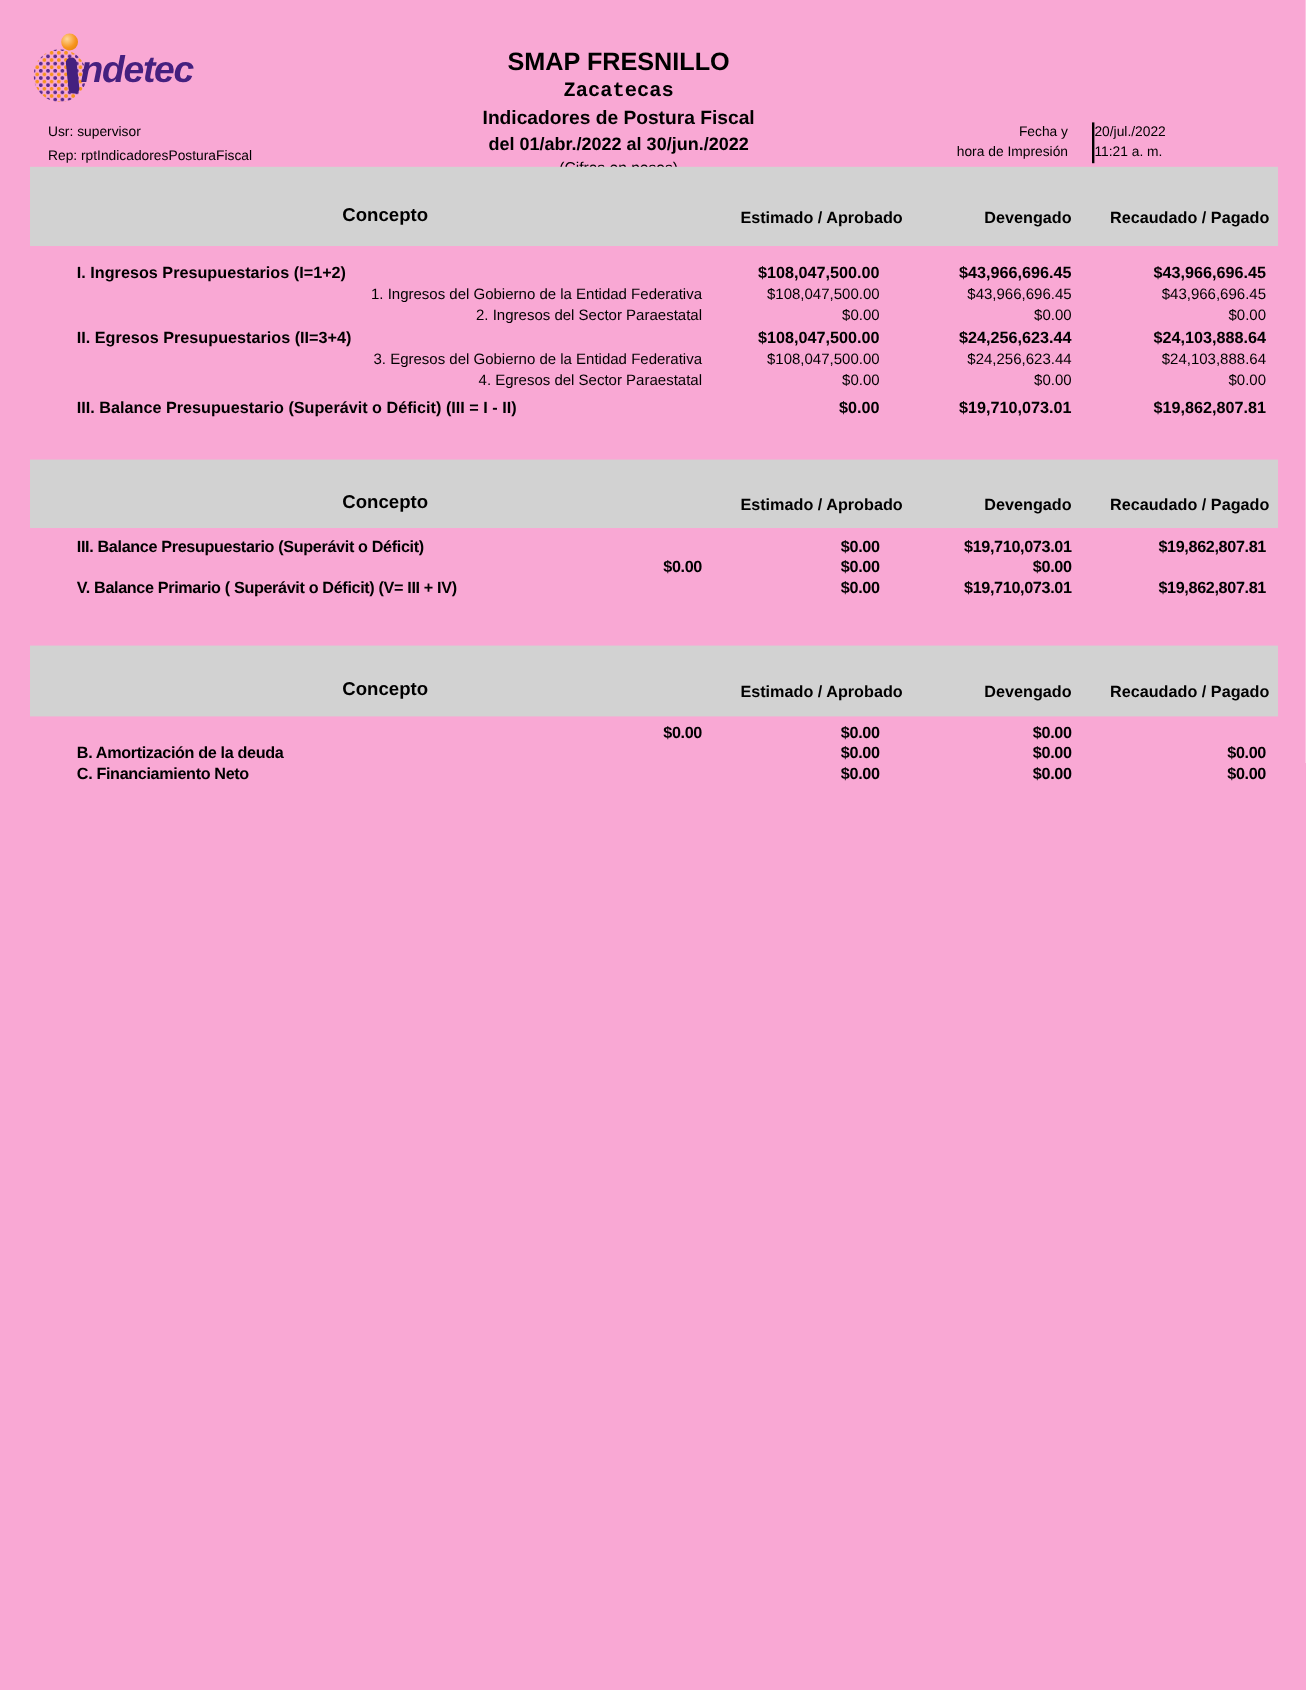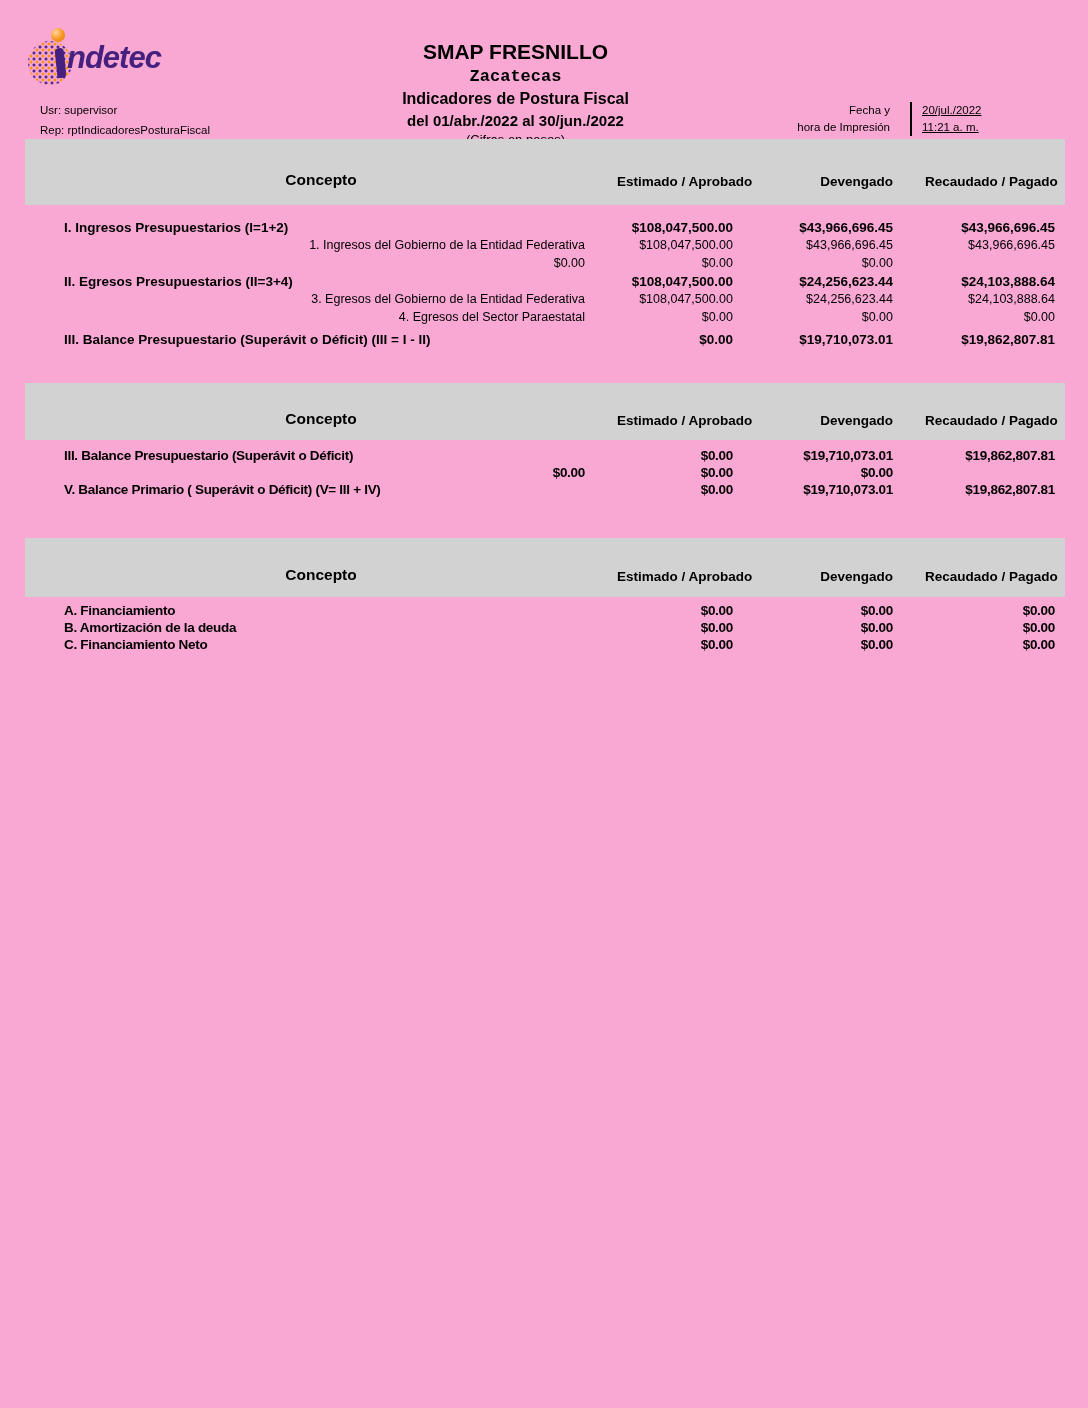--- a/index.html
+++ b/index.html
@@ -48,21 +48,21 @@
   .t-org{font-size:21px;font-weight:bold;}
   .t-state{font-size:17px;font-weight:bold;margin-top:2px;font-family:Liberation Mono, monospace;}
   .t-report{font-size:16px;font-weight:bold;margin-top:3px;}
   .t-period{font-size:15px;font-weight:bold;margin-top:3px;}
   .t-units{font-size:13px;margin-top:3px;font-weight:normal;}
 
   
   .meta-left{position:absolute;left:40px;top:100px;font-size:11.5px;line-height:20px;}
   .meta-right{position:absolute;left:770px;top:102px;display:flex;font-size:11.5px;line-height:17px;}
   .meta-right .labels{width:142px;text-align:right;padding-right:20px;border-right:2px solid #000;}
-  .meta-right .values{padding-left:10px;text-decoration:underline;}
+  .meta-right .values{}
 
   
   .tbl{position:absolute;left:25px;width:1040px;}
   .bar,.row{display:grid;grid-template-columns:560px 148px 160px 162px;}
   .bar{
     background:var(--bar);
     align-items:end;
     padding-bottom:16px;
   }
   .s1{top:139px;} .s1 .bar{height:66px;} .s1 .rows{margin-top:13px;}
@@ -128,20 +128,21 @@
           <div class="cell num">$43,966,696.45</div>
           <div class="cell num">$43,966,696.45</div>
         </div>
         <div class="row ind">
           <div class="cell concept">1. Ingresos del Gobierno de la Entidad Federativa</div>
           <div class="cell num">$108,047,500.00</div>
           <div class="cell num">$43,966,696.45</div>
           <div class="cell num">$43,966,696.45</div>
         </div>
         <div class="row ind">
+          <div class="cell concept">2. Ingresos del Sector Paraestatal</div>
           <div class="cell num">$0.00</div>
           <div class="cell num">$0.00</div>
           <div class="cell num">$0.00</div>
         </div>
         <div class="row b">
           <div class="cell concept">II. Egresos Presupuestarios (II=3+4)</div>
           <div class="cell num">$108,047,500.00</div>
           <div class="cell num">$24,256,623.44</div>
           <div class="cell num">$24,103,888.64</div>
         </div>
@@ -196,21 +197,20 @@
 
   <section class="tbl s3">
     <div class="bar">
       <div class="h concept">Concepto</div>
       <div class="h">Estimado / Aprobado</div>
       <div class="h">Devengado</div>
       <div class="h">Recaudado / Pagado</div>
     </div>
     <div class="rows">
         <div class="row b">
-          <div class="cell concept">A. Financiamiento</div>
           <div class="cell num">$0.00</div>
           <div class="cell num">$0.00</div>
           <div class="cell num">$0.00</div>
         </div>
         <div class="row b">
           <div class="cell concept">B.  Amortización de la deuda</div>
           <div class="cell num">$0.00</div>
           <div class="cell num">$0.00</div>
           <div class="cell num">$0.00</div>
         </div>

